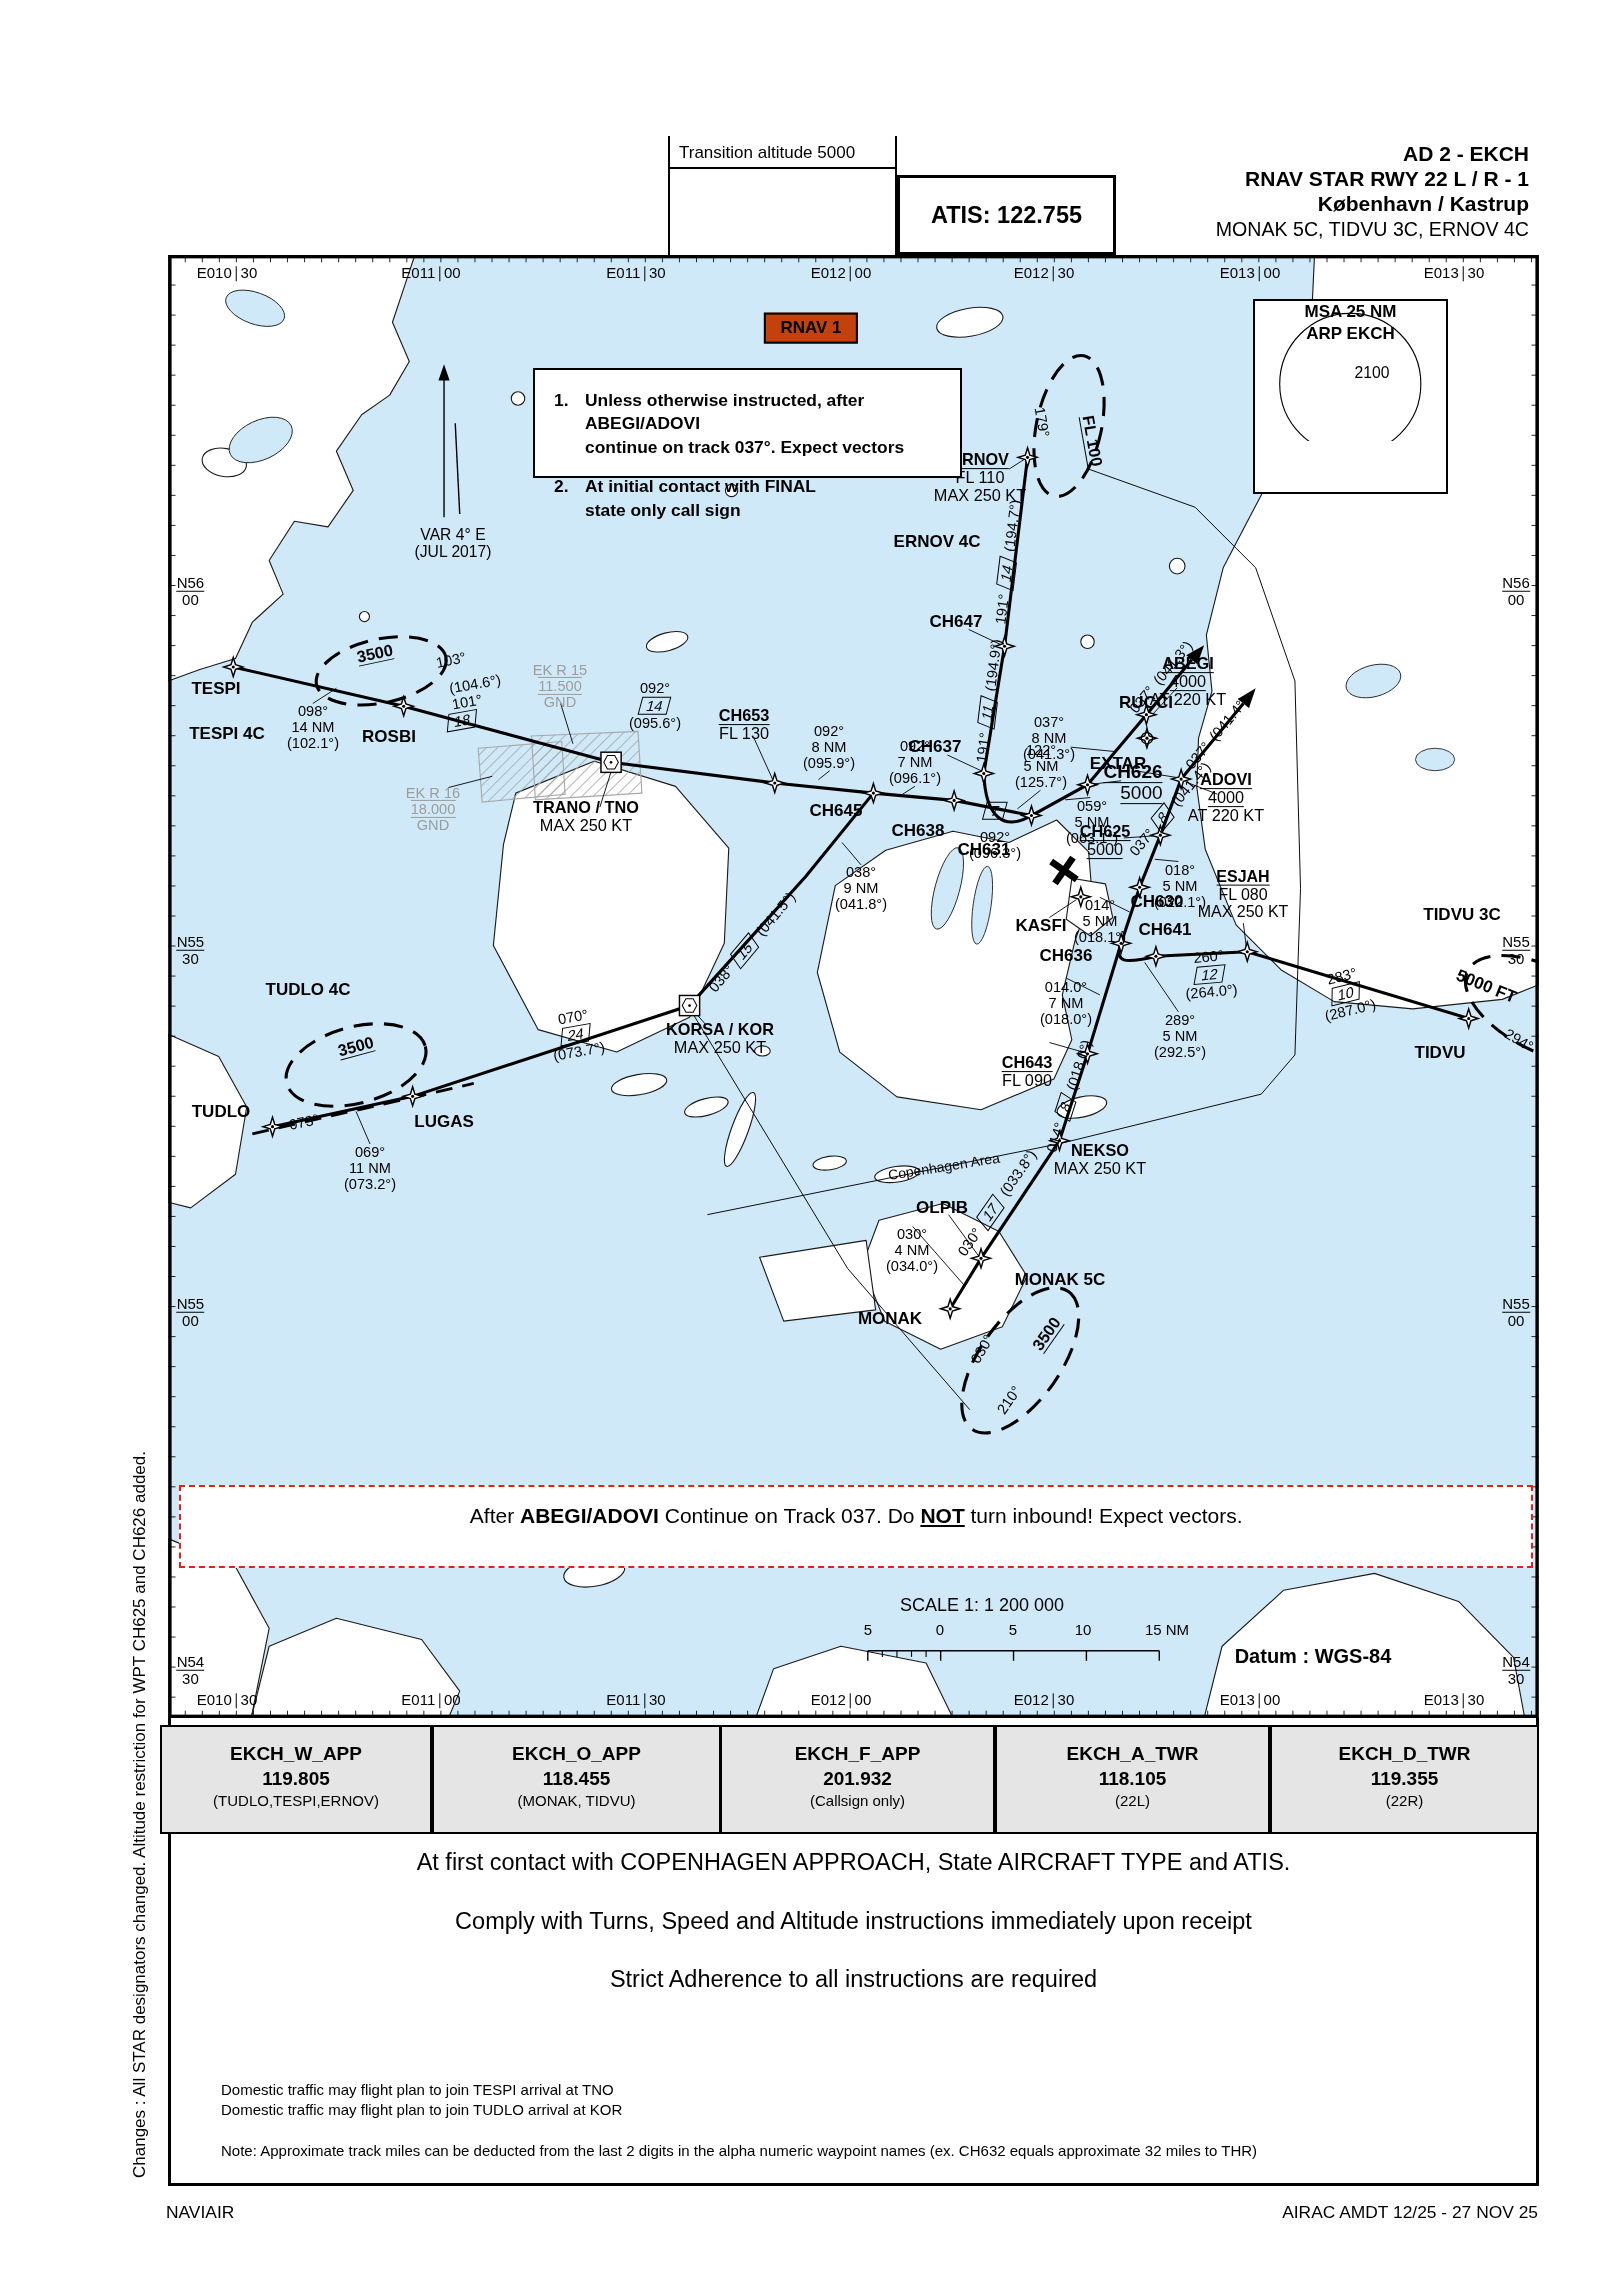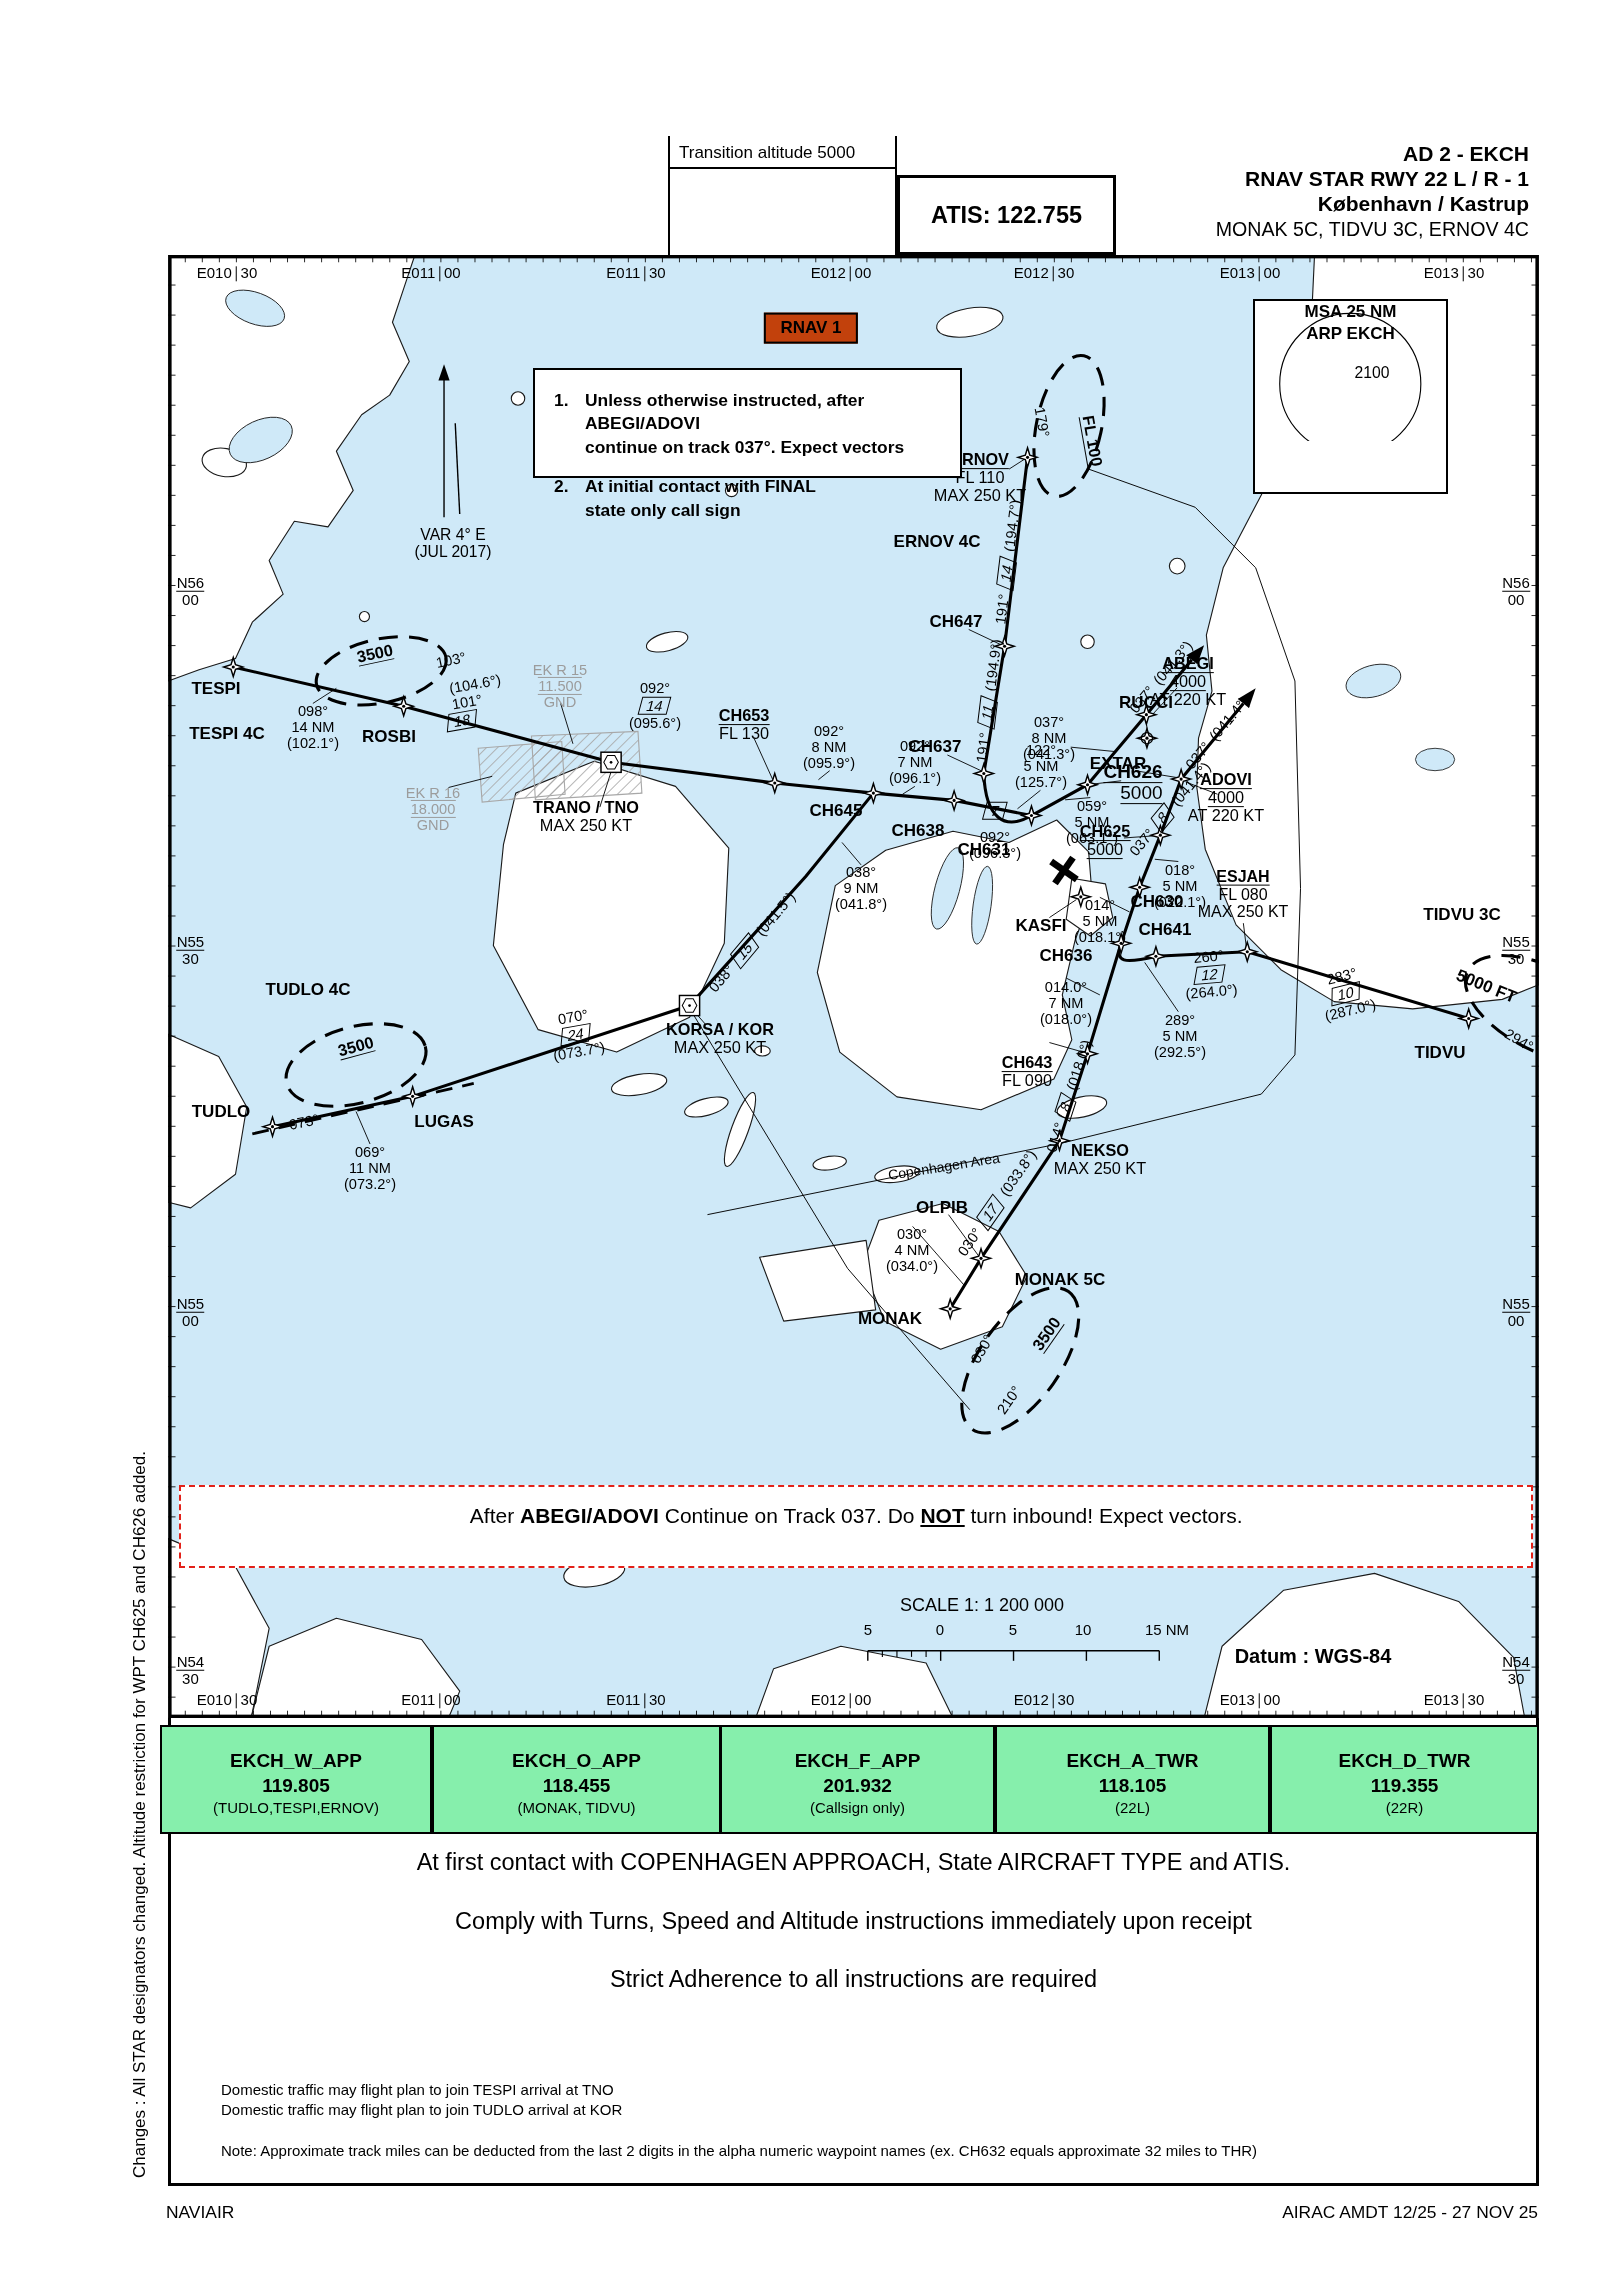--- a/index.html
+++ b/index.html
@@ -37,21 +37,21 @@
   #rnav-badge{border:2.8px solid #000;background:#c2410c;padding:3.4px 14.6px;font-weight:bold;font-size:17px;transform:translate(-50%,-50%);}
   #notes-box{border:2.8px solid #000;background:#fff;font-weight:bold;font-size:17.4px;line-height:1.35;padding:19px 15.7px 17px 19px;box-sizing:border-box;}
   #notes-box .it{display:flex;}
   #notes-box .n{width:31px;flex:none;}
   #msa-box{border:2.2px solid #000;background:#fff;box-sizing:border-box;text-align:center;}
   #msa-box .txt{font-weight:bold;font-size:17px;line-height:1.3;}
   #warn-box{border:2.2px dashed #e32119;background:#fff;box-sizing:border-box;text-align:center;font-size:21px;padding-top:17px;}
   #warn-box .b{font-weight:bold;} #warn-box .u{text-decoration:underline;font-weight:bold;}
   #scale-title,#datum{position:absolute;transform:translate(-50%,-50%);}
   
-  .fbox{position:absolute;top:1725px;height:109px;border:2.8px solid #000;box-sizing:border-box;background:#86efac;text-align:center;padding-top:22px;}
+  .fbox{position:absolute;top:1725px;height:109px;border:2.8px solid #000;box-sizing:border-box;background:#e5e5e5;text-align:center;padding-top:15px;}
   .fbox .nm,.fbox .fq{font-weight:bold;font-size:19px;line-height:1.3;}
   .fbox .sub{font-size:15px;padding-top:1.1px;}
   .instr{position:absolute;left:168px;width:1371px;text-align:center;font-size:23.5px;}
   .note{position:absolute;left:221px;font-size:15px;}
   #footer-l{position:absolute;left:166px;top:2202px;font-size:17.4px;}
   #footer-r{position:absolute;right:85px;top:2202px;font-size:17.4px;}
   #changes{position:absolute;left:130px;top:2178px;transform:rotate(-90deg);transform-origin:0 0;font-size:17px;width:1037px;}
 </style>
 </head>
 <body>

